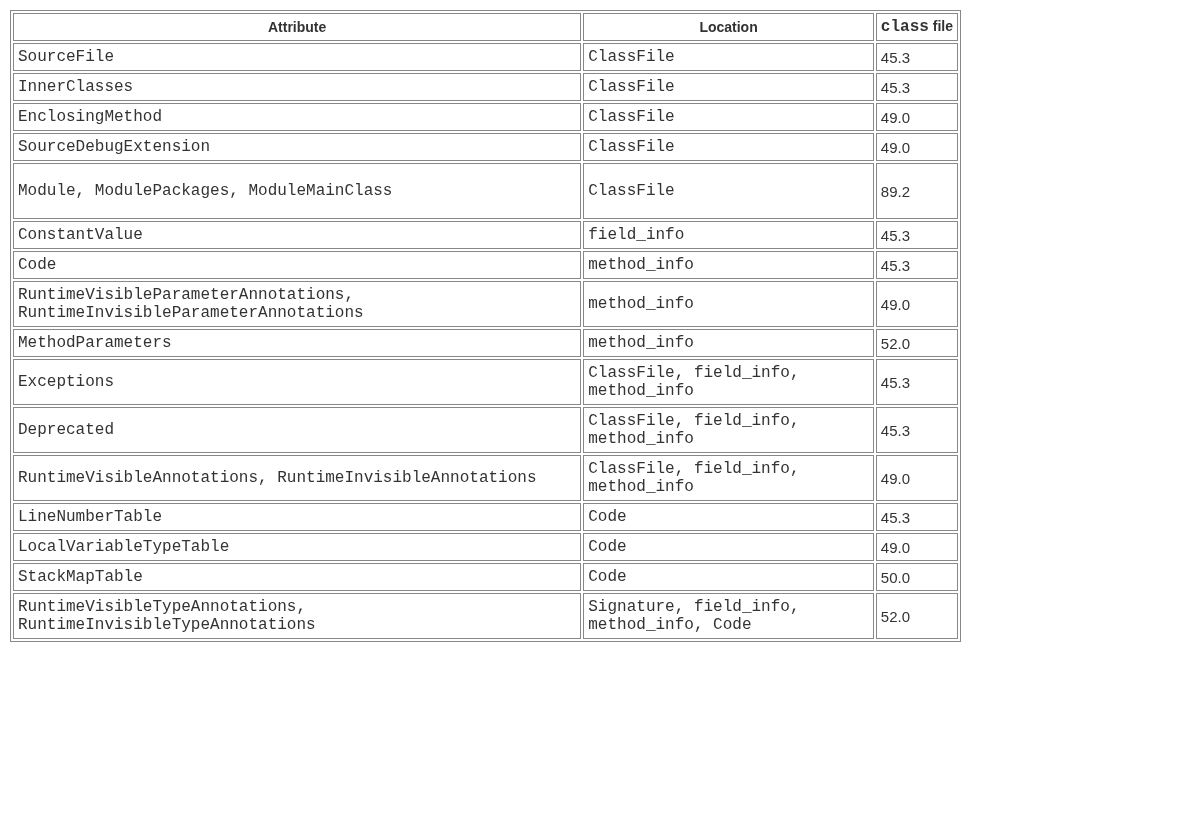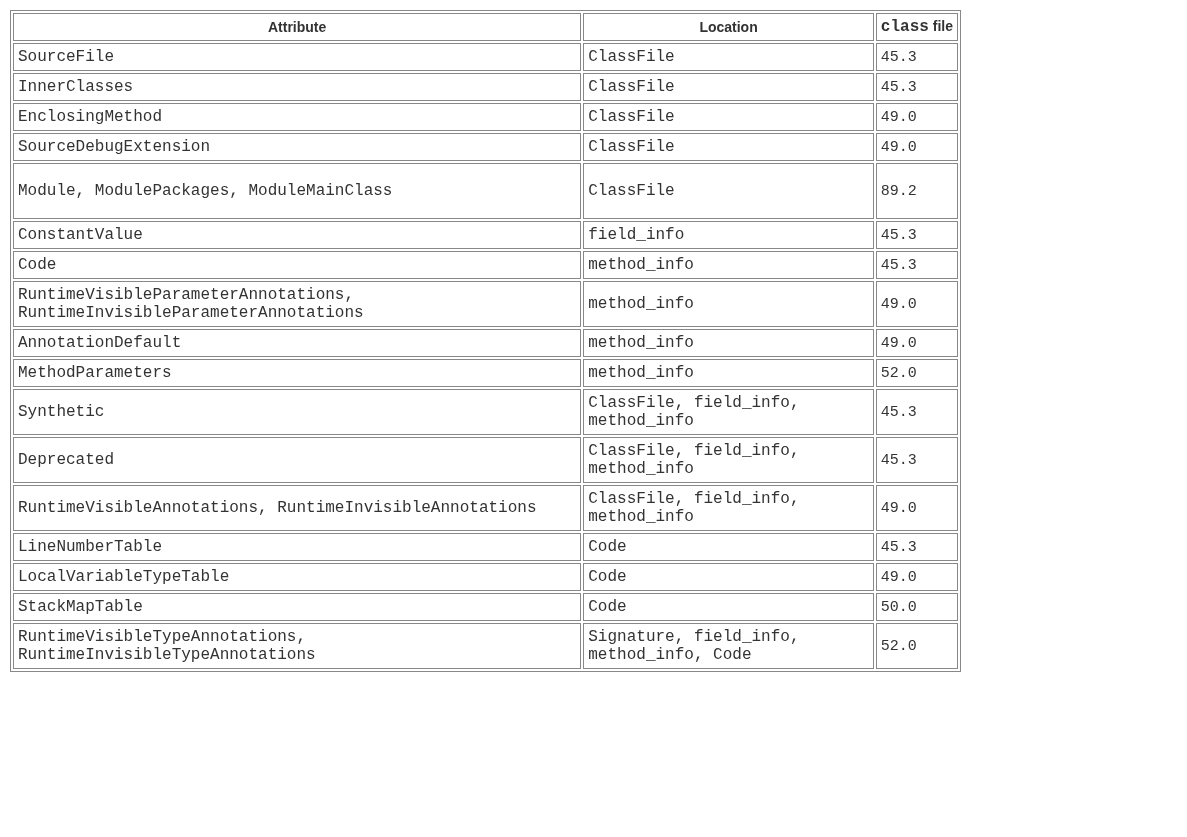--- a/index.html
+++ b/index.html
@@ -36,21 +36,21 @@
     white-space: nowrap;
   }
   th.col-classfile .mono {
     font-weight: bold;
   }
   th.col-classfile .bold-text {
     font-family: Arial, sans-serif;
     font-weight: bold;
   }
   td.version {
-    font-family: Liberation Mono, monospace;
+    font-family: Liberation Sans, sans-serif;
     font-size: 15px;
   }
   .tall-row td {
     padding-top: 18px;
     padding-bottom: 18px;
   }
 </style>
 </head>
 <body>
 
@@ -99,31 +99,26 @@
         <td class="mono">Code</td>
         <td class="mono">method_info</td>
         <td class="version">45.3</td>
       </tr>
       <tr>
         <td class="mono">RuntimeVisibleParameterAnnotations, RuntimeInvisibleParameterAnnotations</td>
         <td class="mono">method_info</td>
         <td class="version">49.0</td>
       </tr>
       <tr>
-        <td class="mono">AnnotationDefault</td>
-        <td class="mono">method_info</td>
-        <td class="version">49.0</td>
-      </tr>
-      <tr>
         <td class="mono">MethodParameters</td>
         <td class="mono">method_info</td>
         <td class="version">52.0</td>
       </tr>
       <tr>
-        <td class="mono">Synthetic</td>
+        <td class="mono">Exceptions</td>
         <td class="mono">ClassFile, field_info, method_info</td>
         <td class="version">45.3</td>
       </tr>
       <tr>
         <td class="mono">Deprecated</td>
         <td class="mono">ClassFile, field_info, method_info</td>
         <td class="version">45.3</td>
       </tr>
       <tr>
         <td class="mono">RuntimeVisibleAnnotations, RuntimeInvisibleAnnotations</td>

